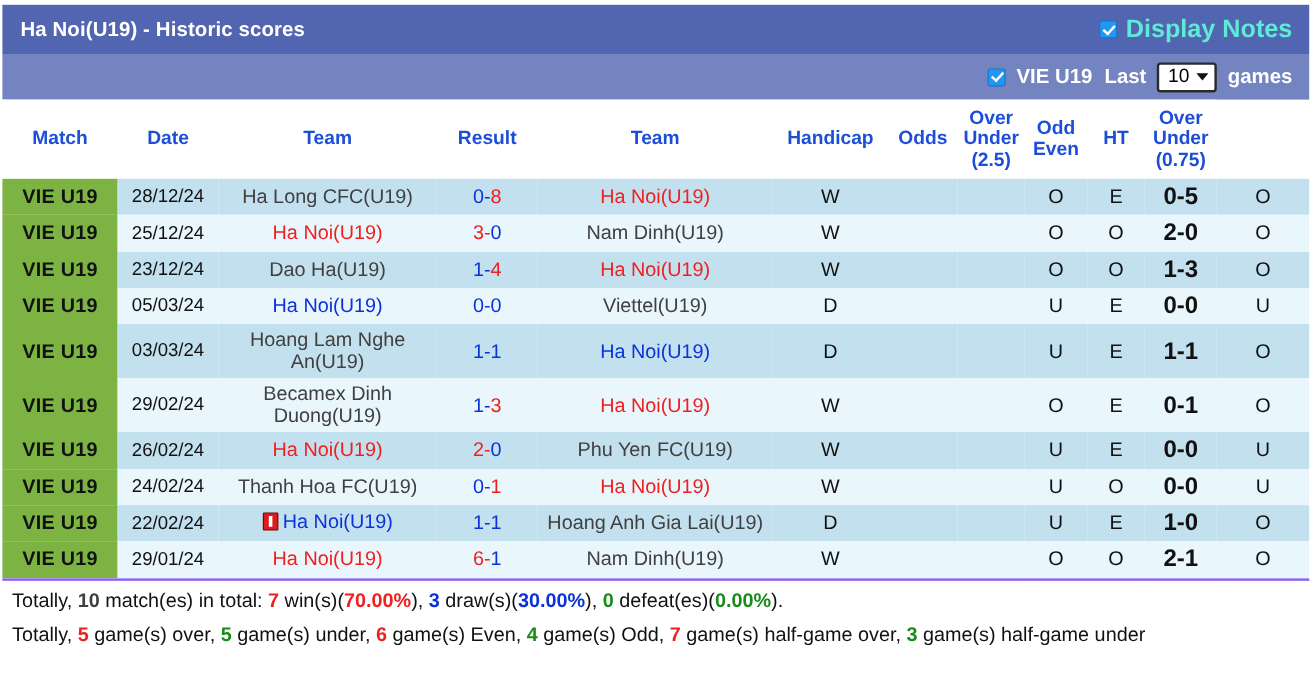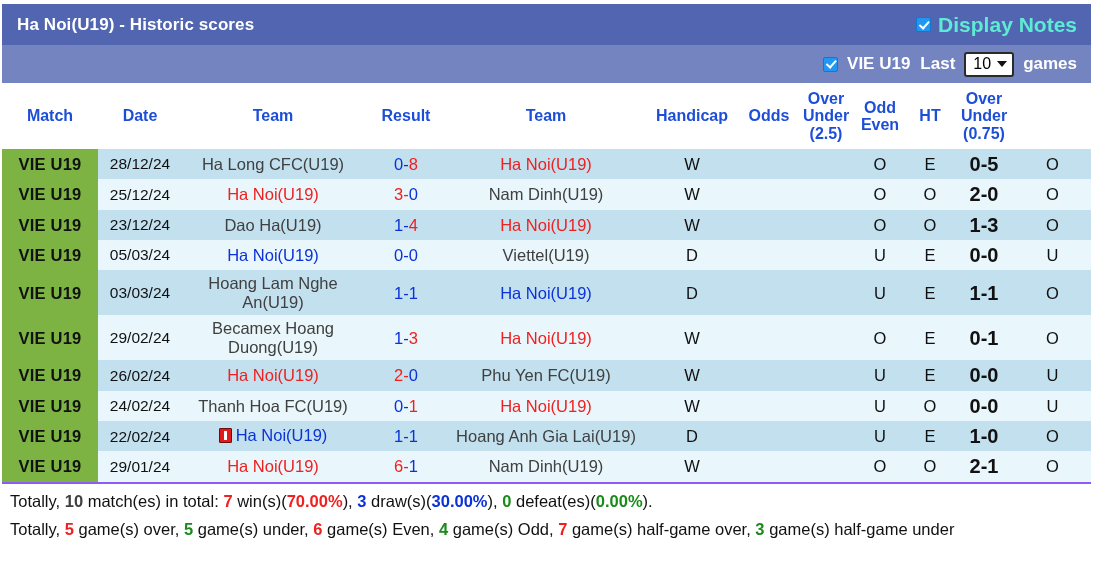--- a/index.html
+++ b/index.html
@@ -292,21 +292,21 @@
           <td class="c-hc"></td>
           <td class="c-odds"></td>
           <td class="c-ou t-green">U</td>
           <td class="c-oe t-red">E</td>
           <td class="c-ht">1-1</td>
           <td class="c-ou2 t-red">O</td>
         </tr>
         <tr class="r-even">
           <td class="c-match">VIE U19</td>
           <td class="c-date">29/02/24</td>
-          <td class="c-team"><span class="teamcell t-black">Becamex Hoang Duong(U19)</span></td>
+          <td class="c-team"><span class="teamcell t-black">Becamex Dinh Duong(U19)</span></td>
           <td class="c-res"><span class="t-blue">1</span><span class="t-blue">-</span><span class="t-red">3</span></td>
           <td class="c-team"><span class="teamcell t-red">Ha Noi(U19)</span></td>
           <td class="c-wdl t-red">W</td>
           <td class="c-hc"></td>
           <td class="c-odds"></td>
           <td class="c-ou t-red">O</td>
           <td class="c-oe t-red">E</td>
           <td class="c-ht">0-1</td>
           <td class="c-ou2 t-red">O</td>
         </tr>

